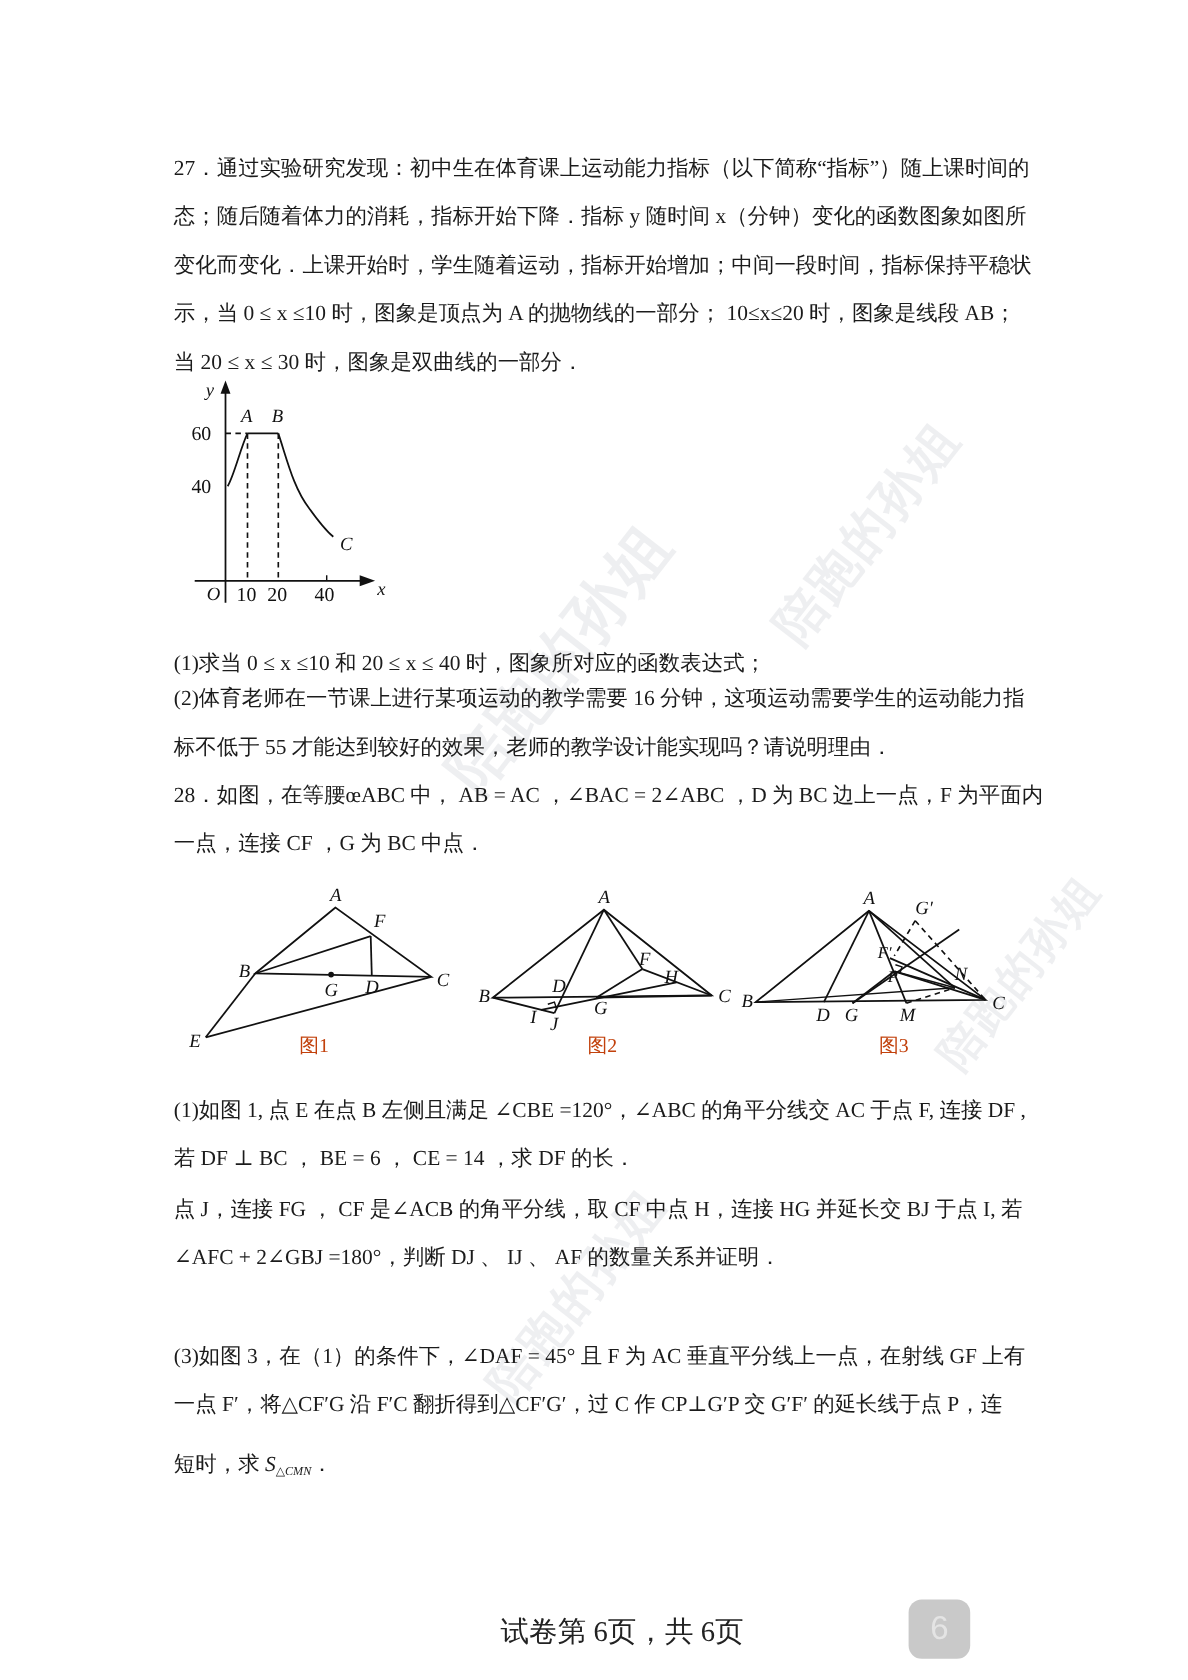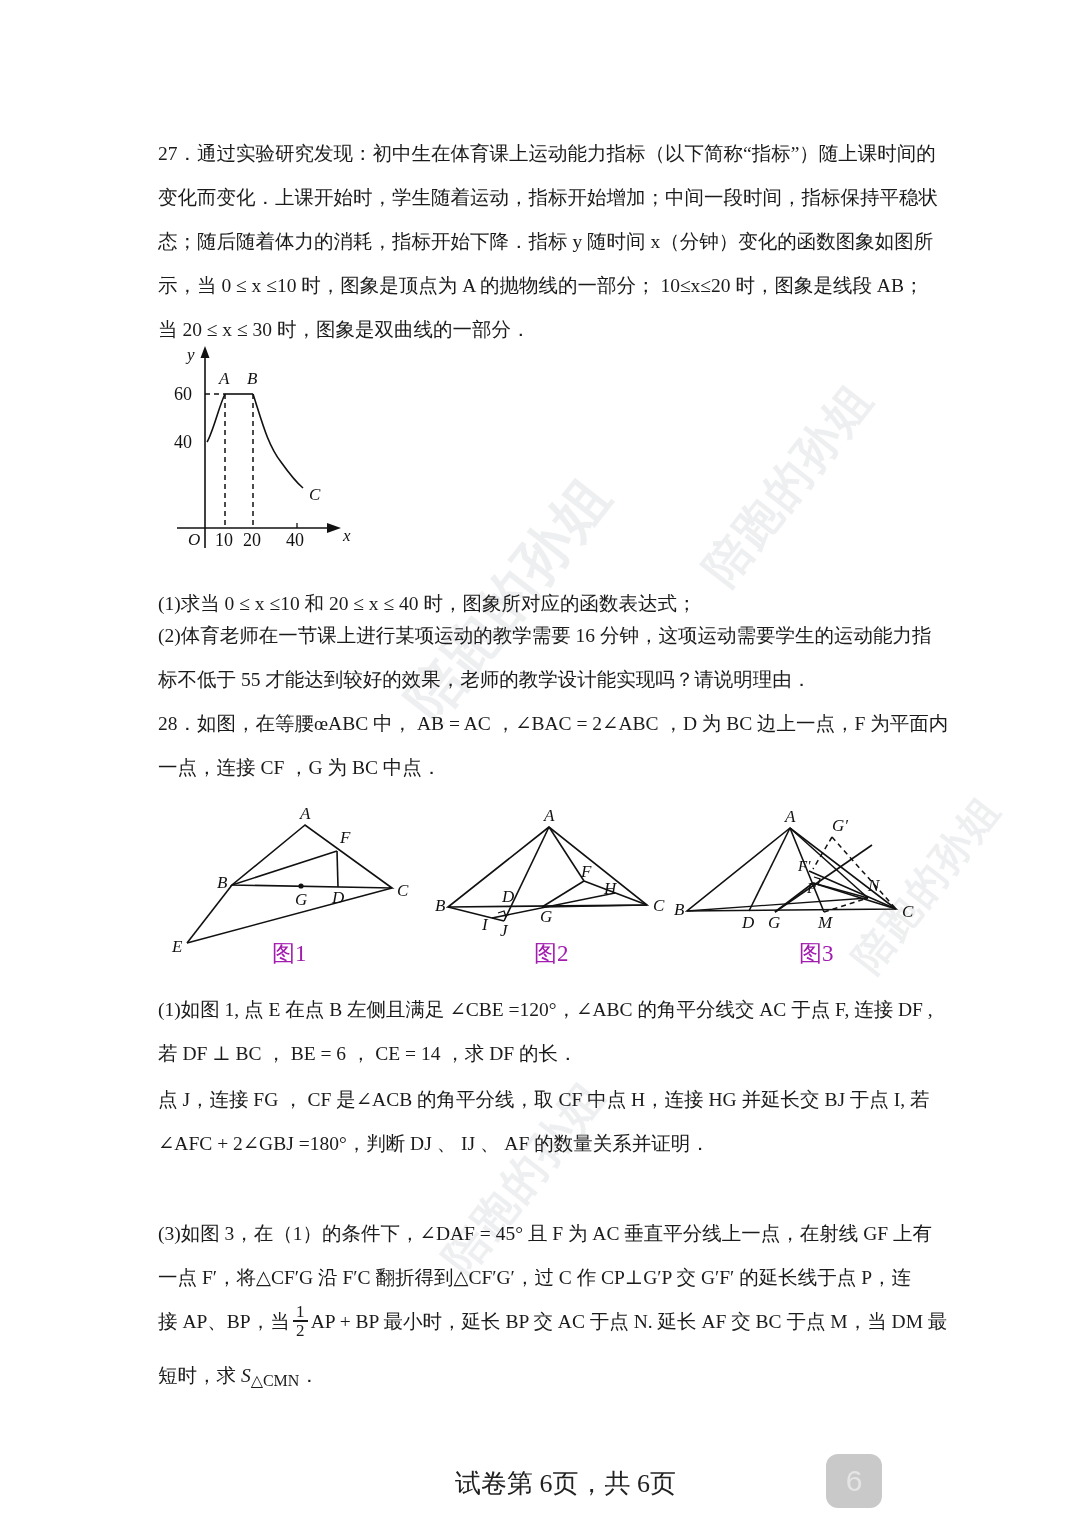--- a/index.html
+++ b/index.html
@@ -58,22 +58,22 @@
   .ln { display: block; white-space: nowrap; }
   .ln.just {
     display: flex;
     justify-content: space-between;
     white-space: nowrap;
   }
 
   
   .fig-caption {
     position: absolute;
-    font-size: 23px;
-    color: #a21caf;
+    font-size: 18px;
+    color: #c2410c;
   }
 
   
   #footer-text {
     position: absolute;
     left: 455px;
     top: 1466px;
     font-size: 26px;
     color: #222;
   }
@@ -108,22 +108,22 @@
   <div class="wm" style="left:390px; top:690px; font-size:56px; transform: rotate(-52deg);">陪跑的孙姐</div>
   <div class="wm" style="left:690px; top:560px; font-size:46px; transform: rotate(-52deg);">陪跑的孙姐</div>
   <div class="wm" style="left:840px; top:950px; font-size:40px; transform: rotate(-52deg);">陪跑的孙姐</div>
   <div class="wm" style="left:430px; top:1250px; font-size:44px; transform: rotate(-52deg);">陪跑的孙姐</div>
 </div>
 
 <div id="page">
 
   <div class="para" style="top:132px;">
     <span class="ln just">27．通过实验研究发现：初中生在体育课上运动能力指标（以下简称“指标”）随上课时间的</span>
+    <span class="ln just">态；随后随着体力的消耗，指标开始下降．指标 y 随时间 x（分钟）变化的函数图象如图所</span>
     <span class="ln just">变化而变化．上课开始时，学生随着运动，指标开始增加；中间一段时间，指标保持平稳状</span>
-    <span class="ln just">态；随后随着体力的消耗，指标开始下降．指标 y 随时间 x（分钟）变化的函数图象如图所</span>
     <span class="ln just">示，当 0 ≤ x ≤10 时，图象是顶点为 A 的抛物线的一部分； 10≤x≤20 时，图象是线段 AB；</span>
     <span class="ln">当 20 ≤ x ≤ 30 时，图象是双曲线的一部分．</span>
   </div>
 
   <div style="position:absolute; left:163px; top:340px; width:230px; height:220px;">
     <svg width="230" height="220" viewBox="0 0 230 220">
 
       <line x1="42" y1="208" x2="42" y2="14" class="stroke"></line>
       <polygon points="42,6 37.5,18 46.5,18" fill="#111"></polygon>
 
@@ -277,30 +277,21 @@
   </div>
 
   <div class="para" style="top:1078px;">
     <span class="ln just">点 J，连接 FG ， CF 是∠ACB 的角平分线，取 CF 中点 H，连接 HG 并延长交 BJ 于点 I, 若</span>
     <span class="ln">∠AFC + 2∠GBJ =180°，判断 DJ 、 IJ 、 AF 的数量关系并证明．</span>
   </div>
 
   <div class="para" style="top:1212px;">
     <span class="ln just">(3)如图 3，在（1）的条件下，∠DAF = 45° 且 F 为 AC 垂直平分线上一点，在射线 GF 上有</span>
     <span class="ln just">一点 F′，将△CF′G 沿 F′C 翻折得到△CF′G′，过 C 作 CP⊥G′P 交 G′F′ 的延长线于点 P，连</span>
-    <span class="ln" style="display:flex; align-items:center;">
-      <span>接 AP、BP，当</span>
-      <span style="display:inline-flex; flex-direction:column; align-items:center; line-height:1.02; font-size:17px; margin:0 3px; position:relative; top:-1px;">
-        <span>1</span>
-        <span style="display:block; width:15px; height:1.4px; background:#1b1b1b;"></span>
-        <span>2</span>
-      </span>
-      <span>AP + BP 最小时，延长 BP 交 AC 于点 N. 延长 AF 交 BC 于点 M，当 DM 最</span>
-    </span>
     <span class="ln" style="margin-top:10px; display:block;">
-      <span>短时，求 <i>S</i></span><span style="font-size:16px; vertical-align:-4px;">△CMN</span><span>．</span>
+      <span>短时，求 <i>S</i></span><span style="font-size:11px; font-style:italic; vertical-align:-4px;">△CMN</span><span>．</span>
     </span>
   </div>
 
   <div id="footer-text">试卷第 6页，共 6页</div>
   <div id="page-badge">6</div>
 
 </div>
 
 </body></html>

